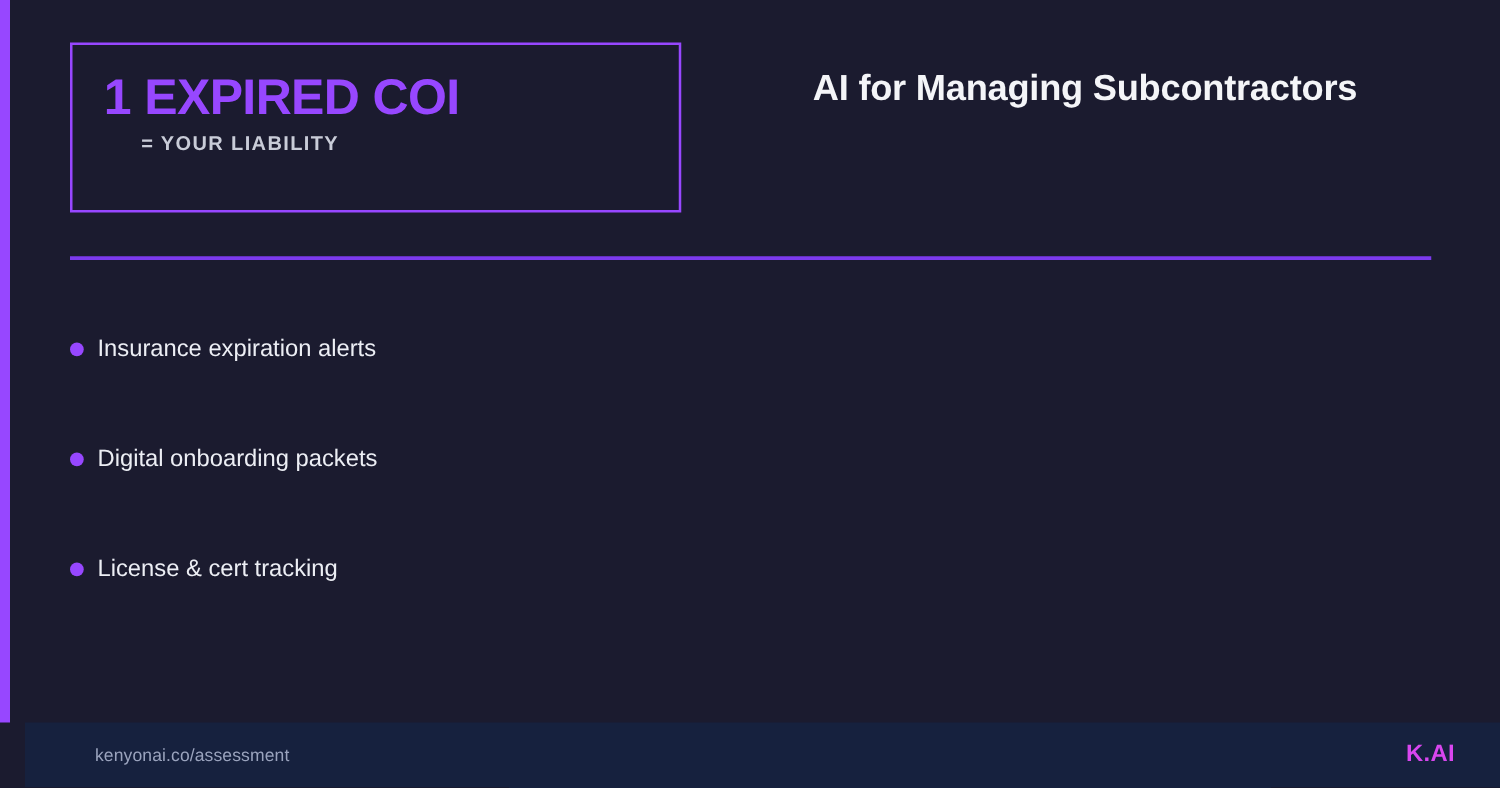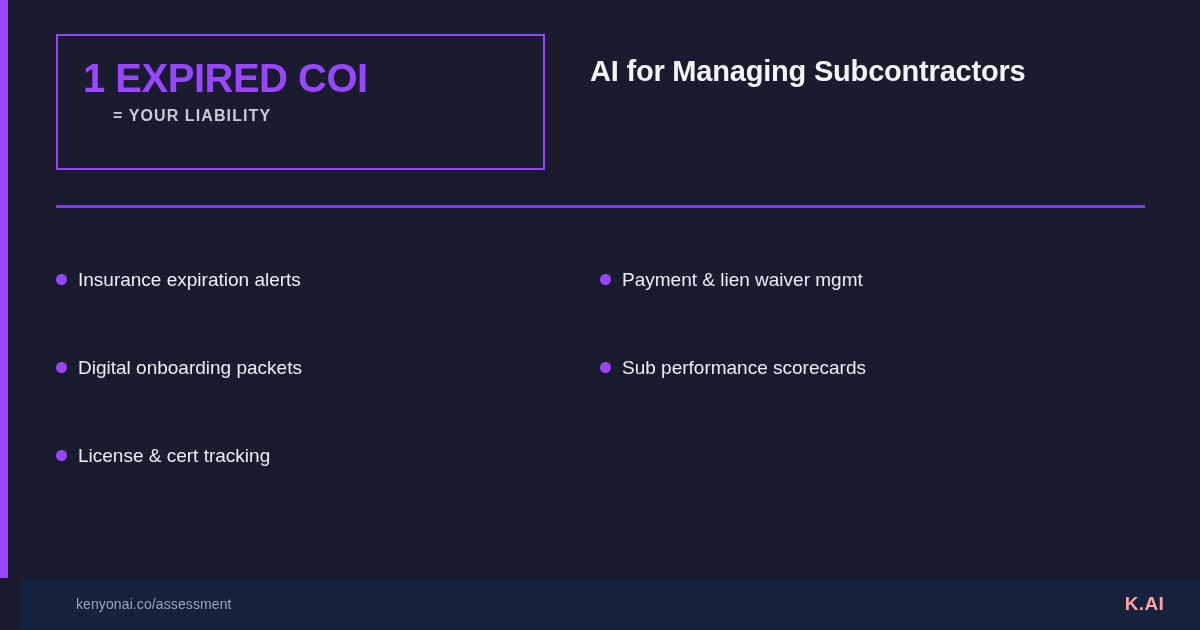--- a/index.html
+++ b/index.html
@@ -74,20 +74,21 @@
   .headline {
     position:absolute;
     left:534px;
     top:17px;
     width:556px;
     font-size:29px;
     font-weight:bold;
     color:#f4f5f8;
     line-height:1.44;
     letter-spacing:-0.2px;
+    text-align:center;
   }
 
   
   .divider {
     position:absolute;
     left:56px;
     top:205px;
     width:1089px;
     height:3px;
     background:#7c3aed;
@@ -151,21 +152,21 @@
     letter-spacing:0.1px;
   }
 
   .footer-logo {
     position:absolute;
     right:56px;
     top:50%;
     transform:translateY(-50%);
     font-size:19px;
     font-weight:bold;
-    color:#fca5a5;
+    color:#d946ef;
     letter-spacing:0.3px;
   }
 </style>
 </head>
 <body>
 
 <div class="accent-bar"></div>
 
 <div class="slide">
 
@@ -196,33 +197,20 @@
         <span class="bullet-text">Digital onboarding packets</span>
       </div>
 
       <div class="bullet-item">
         <span class="bullet-dot"></span>
         <span class="bullet-text">License &amp; cert tracking</span>
       </div>
 
     </div>
 
-    <div class="bullet-col">
-
-      <div class="bullet-item">
-        <span class="bullet-dot"></span>
-        <span class="bullet-text">Payment &amp; lien waiver mgmt</span>
-      </div>
-
-      <div class="bullet-item">
-        <span class="bullet-dot"></span>
-        <span class="bullet-text">Sub performance scorecards</span>
-      </div>
-
-    </div>
 
   </div>
 
 </div>
 
 <div class="footer">
   <div class="footer-url">kenyonai.co/assessment</div>
   <div class="footer-logo">K.AI</div>
 </div>
 

